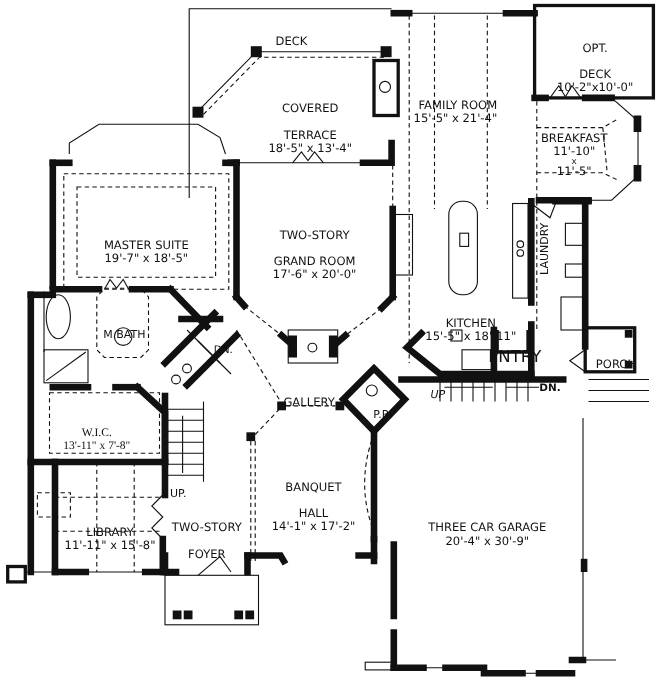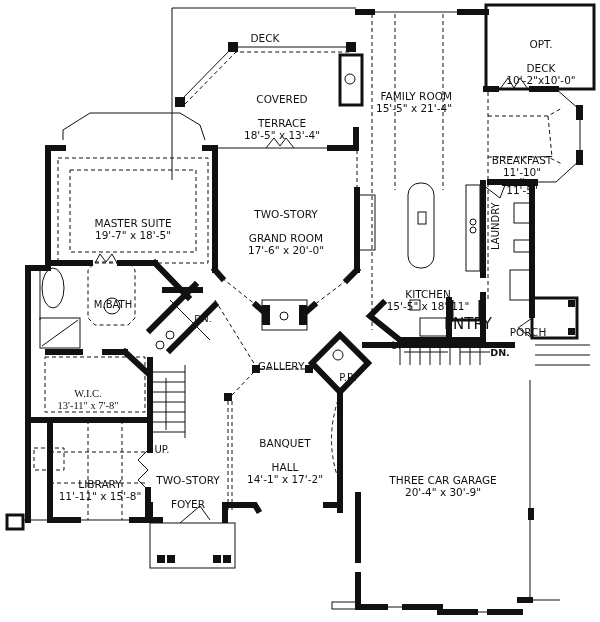--- a/index.html
+++ b/index.html
@@ -264,21 +264,21 @@
   <span class="n">FAMILY ROOM</span>
   <span class="s">15'-5" x 21'-4"</span>
 </div>
 
 <div class="lbl" style="left:541px; top:26px;">
   <span class="n">OPT.</span>
   <span class="n">DECK</span>
   <span class="s">10'-2"x10'-0"</span>
 </div>
 
-<div class="lbl" style="left:522px; top:142px;">
+<div class="lbl" style="left:522px; top:108px;">
   <span class="n">BREAKFAST</span>
   <span class="s">11'-10"</span>
   <span class="s" style="line-height:6px;font-size:8px;">x</span>
   <span class="s">11'-5"</span>
 </div>
 
 <div class="lbl" style="left:133px; top:205px;">
   <span class="n">MASTER SUITE</span>
   <span class="s">19'-7" x 18'-5"</span>
 </div>
@@ -293,21 +293,21 @@
   <span class="n">KITCHEN</span>
   <span class="s">15'-5" x 18'-11"</span>
 </div>
 
 <div class="vert" style="left:490px; top:250px;">LAUNDRY</div>
 
 <div class="lbl" style="left:468px; top:306px; font-size:15px;">
   <span class="n">PNTRY</span>
 </div>
 
-<div class="lbl" style="left:528px; top:314px;">
+<div class="lbl" style="left:560px; top:314px;">
   <span class="n">PORCH</span>
 </div>
 
 <div class="lbl" style="left:113px; top:287px; font-size:10px;text-align:right;">
   <span class="n">M.BATH</span>
 </div>
 
 <div class="lbl" style="left:88px; top:376px;font-family:Liberation Serif, serif;">
   <span class="n">W.I.C.</span>
   <span class="s">13'-11" x 7'-8"</span>
@@ -336,15 +336,15 @@
   <span class="n">TWO-STORY</span>
   <span class="n">FOYER</span>
 </div>
 
 <div class="lbl" style="left:443px; top:462px;">
   <span class="n">THREE CAR GARAGE</span>
   <span class="s">20'-4" x 30'-9"</span>
 </div>
 
 <div class="lbl" style="left:203px; top:313px; font-size:9.5px;">DN.</div>
-<div class="lbl" style="left:398px; top:340px; font-size:10px;font-style:italic;">UP</div>
+<div class="lbl" style="left:398px; top:354px; font-size:10px;font-style:italic;">UP</div>
 <div class="lbl" style="left:500px; top:347px; font-size:9.5px; font-weight:bold;">DN.</div>
 <div class="lbl" style="left:162px; top:444px; font-size:10px;">UP.</div>
 
 </body></html>

